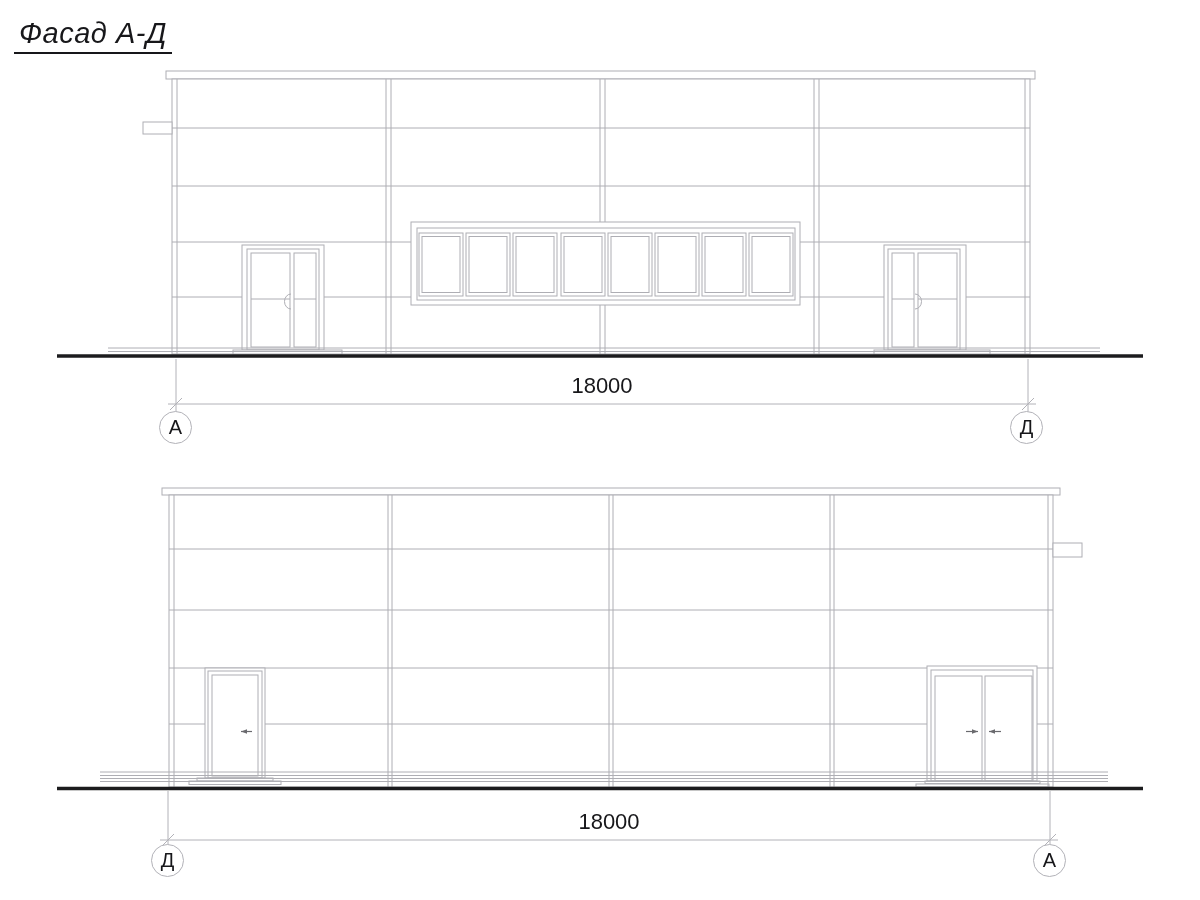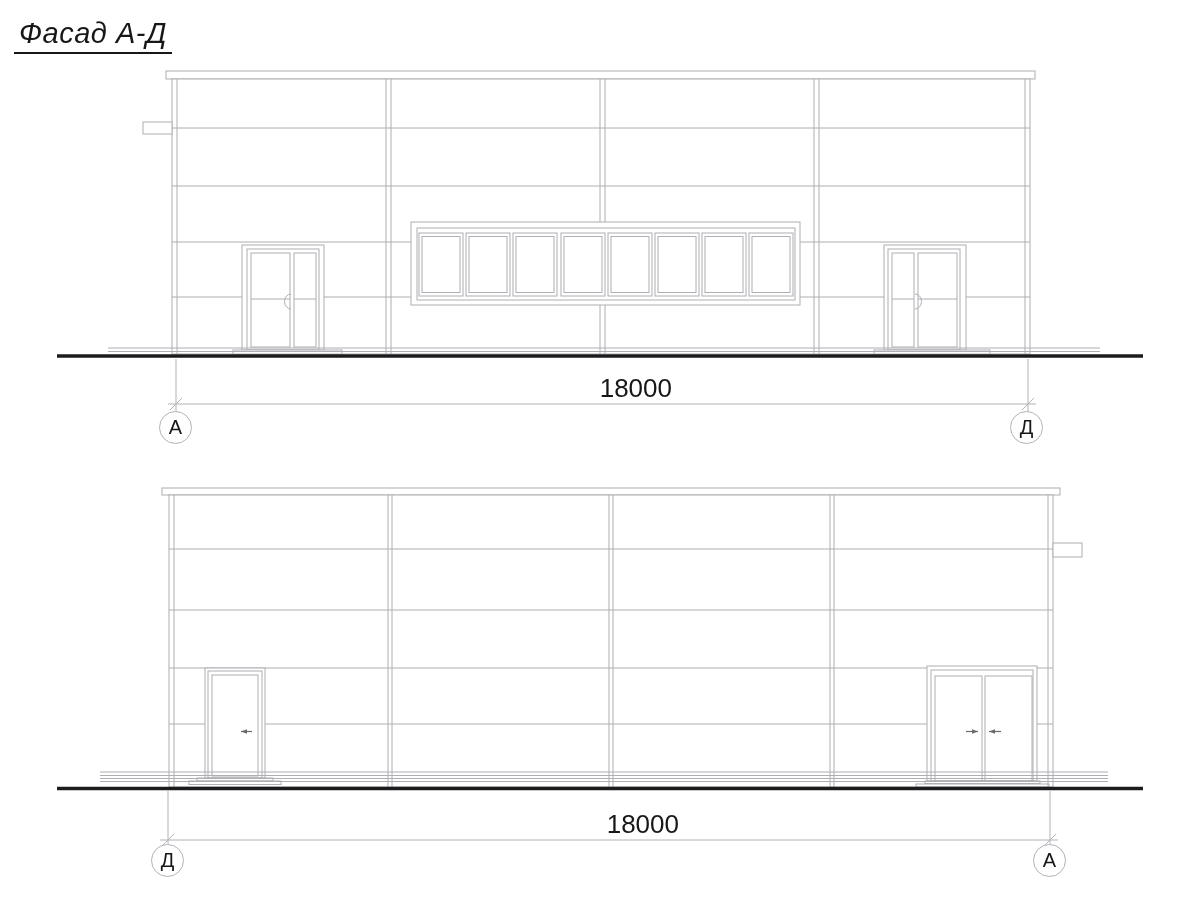--- a/index.html
+++ b/index.html
@@ -20,21 +20,21 @@
   .hnd{stroke:var(--handle,#6a6a6e);stroke-width:1.2;fill:none;}
   .hndf{fill:var(--handle,#6a6a6e);stroke:none;}
   .title-row{position:absolute;left:14px;width:1200px;text-align:left;}
   .drawing-title{
     display:inline-block;font-style:italic;font-size:29px;letter-spacing:.5px;
     padding:0 5px 2px 5px;border-bottom:2px solid var(--text,#17171a);
   }
   #title-1{top:17px;}
   #title-2{top:440px;}
   .dim-label{
-    position:absolute;width:140px;text-align:right;font-size:26px;color:var(--text,#17171a);
+    position:absolute;width:140px;text-align:center;font-size:22px;color:var(--text,#17171a);
   }
   #dim-label-1{left:532px;top:373px;}
   #dim-label-2{left:539px;top:809px;}
   .axis-circle{
     position:absolute;width:33px;height:33px;border:1px solid var(--dim,#b2b2b8);
     border-radius:50%;background:#fff;box-sizing:border-box;
     text-align:center;line-height:31px;font-size:20px;color:var(--text,#17171a);
   }
   #axis-tl{left:159px;top:411px;}
   #axis-tr{left:1010px;top:411px;}

